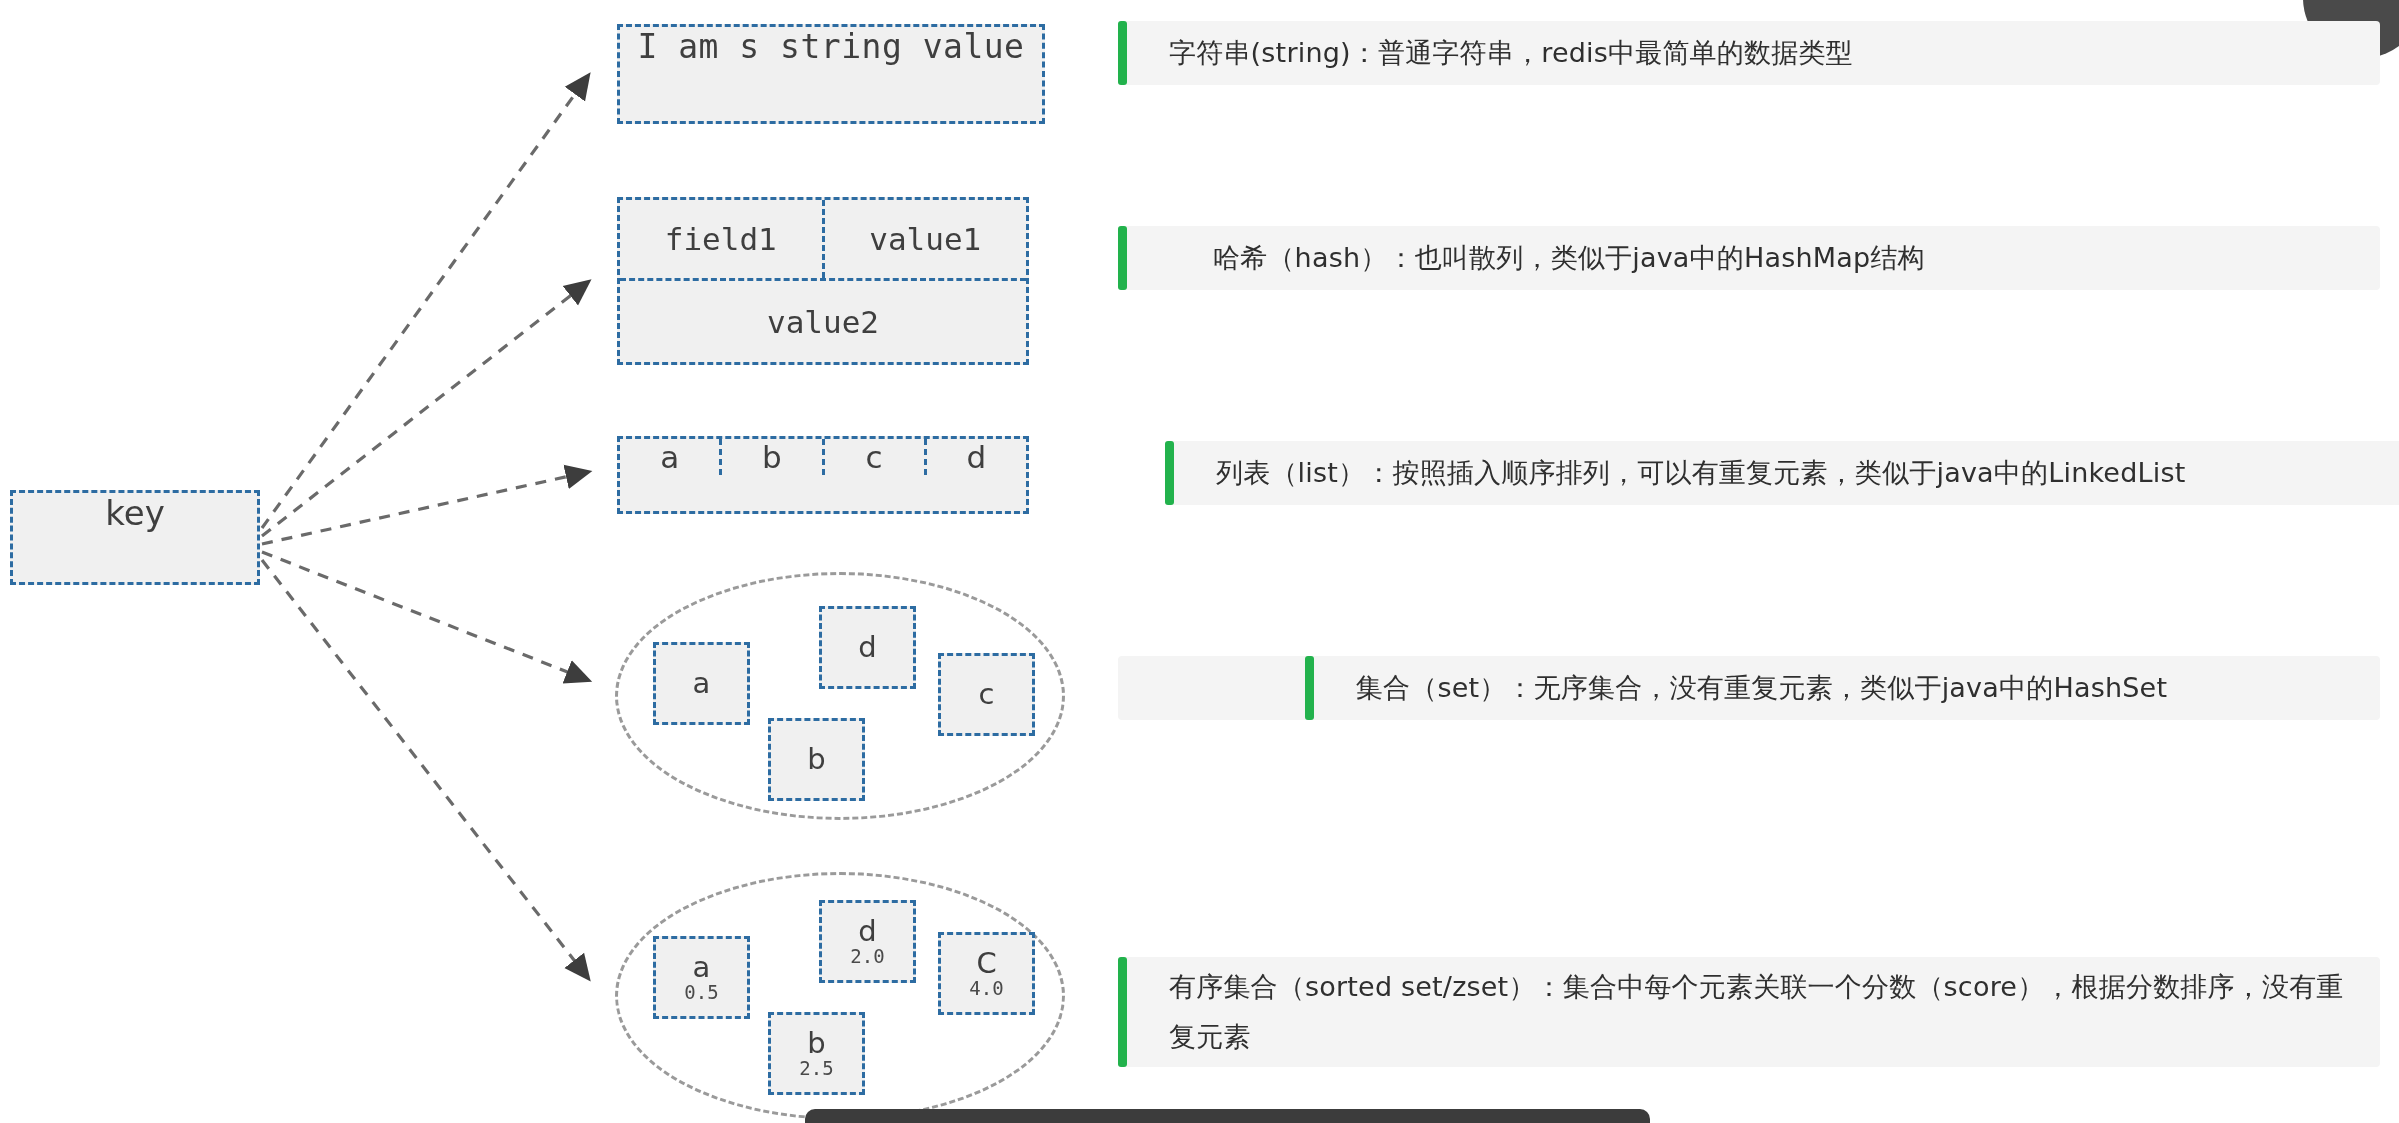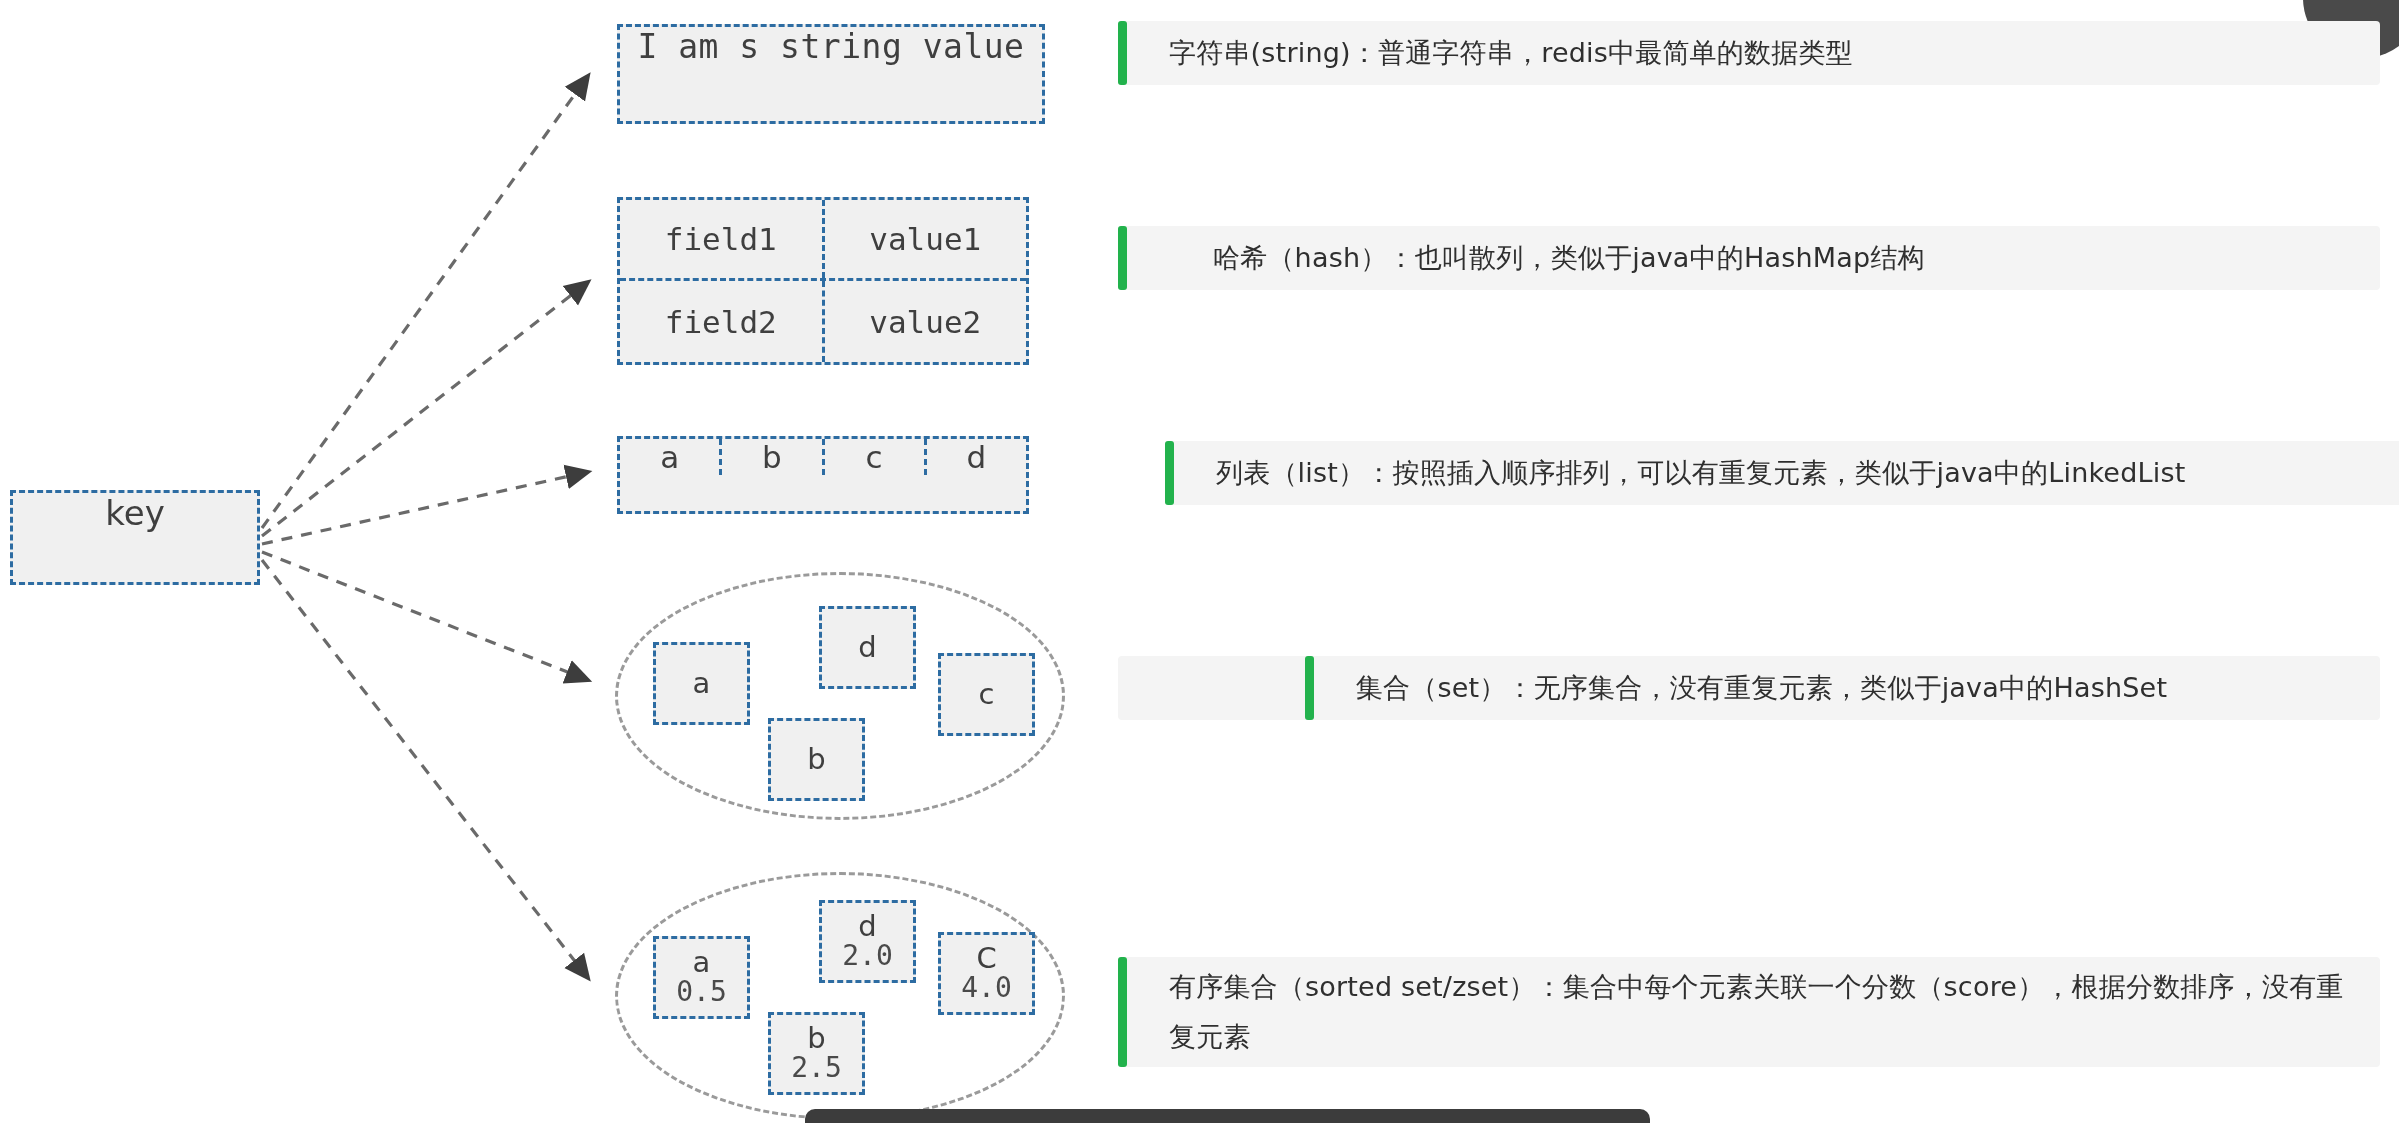--- a/index.html
+++ b/index.html
@@ -151,21 +151,21 @@
     justify-content: center;
     color: #3f3f3f;
   }
   .elem .val {
     font-family: "DejaVu Sans", "Liberation Sans", sans-serif;
     font-size: 29px;
     line-height: 1.05;
   }
   .elem .score {
     font-family: "DejaVu Sans Mono", "Liberation Mono", monospace;
-    font-size: 28px;
+    font-size: 19px;
     line-height: 1.1;
     color: #4a4a4a;
   }
 
   
   .desc {
     position: absolute;
     left: 1118px;
     width: 1262px;
     background: #f4f4f4;
@@ -224,21 +224,20 @@
   <div class="node" id="string-node">
     <span>I am s string value</span>
   </div>
 
   <div class="node" id="hash-node">
     <div class="hash-row first">
       <div class="hash-cell left">field1</div>
       <div class="hash-cell">value1</div>
     </div>
     <div class="hash-row">
-      <div class="hash-cell left">field2</div>
       <div class="hash-cell">value2</div>
     </div>
   </div>
 
   <div class="node" id="list-node">
     <div class="list-cell">a</div>
     <div class="list-cell">b</div>
     <div class="list-cell">c</div>
     <div class="list-cell">d</div>
   </div>

